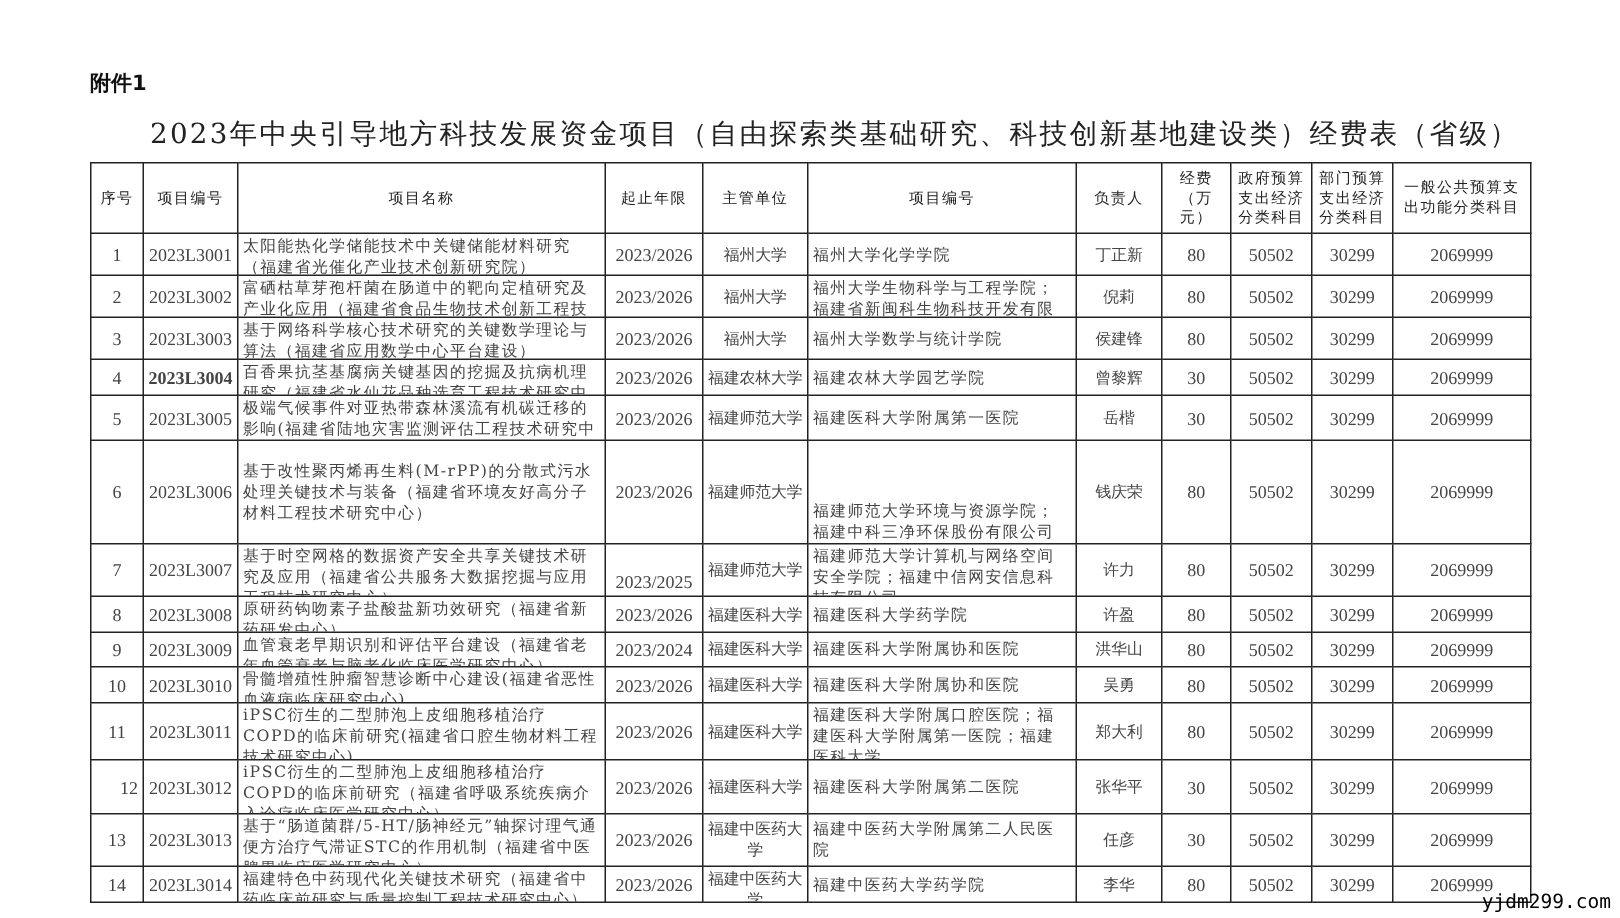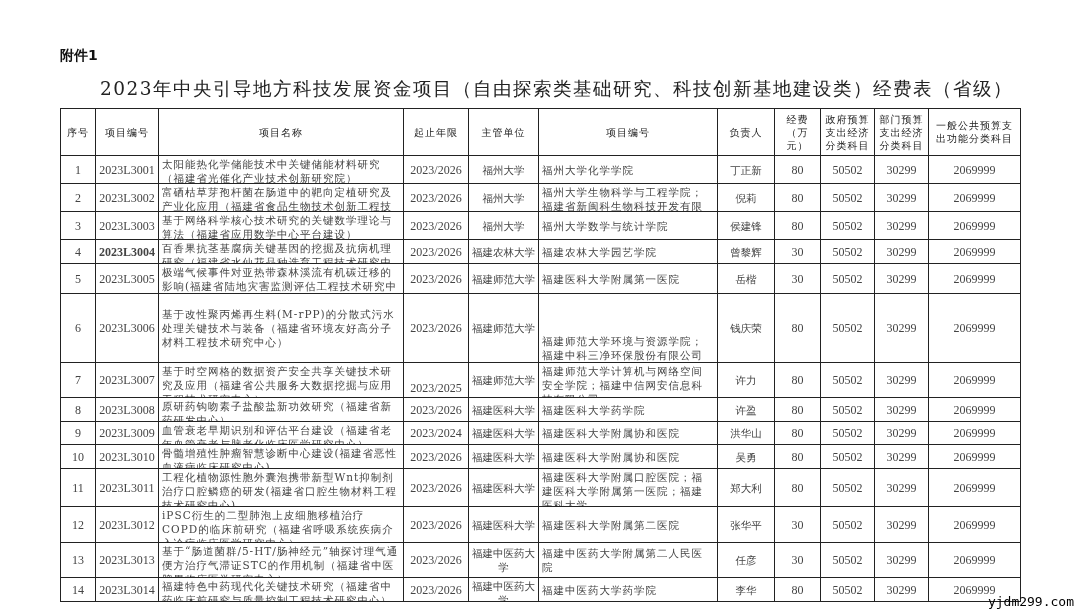--- a/index.html
+++ b/index.html
@@ -409,21 +409,21 @@
         </td>
       </tr>
       <tr style="height: 38px;">
         <td class="c num">
           <div class="clip" style="max-height: 36px;">11</div>
         </td>
         <td class="c num">
           <div class="clip" style="max-height: 36px;">2023L3011</div>
         </td>
         <td class="l">
-          <div class="clip" style="max-height: 36px;">工程化植物源性胞外囊泡携带新型Wnt抑制剂治疗口腔鳞癌的研发(福建省口腔生物材料工程技术研究中心)</div>
+          <div class="clip" style="max-height: 36px;">iPSC衍生的二型肺泡上皮细胞移植治疗COPD的临床前研究(福建省口腔生物材料工程技术研究中心)</div>
         </td>
         <td class="c num">
           <div class="clip" style="max-height: 36px;">2023/2026</div>
         </td>
         <td class="c">
           <div class="clip" style="max-height: 36px;">福建医科大学</div>
         </td>
         <td class="l">
           <div class="clip" style="max-height: 36px;">福建医科大学附属口腔医院；福建医科大学附属第一医院；福建医科大学</div>
         </td>
@@ -438,21 +438,21 @@
         </td>
         <td class="c num">
           <div class="clip" style="max-height: 36px;">30299</div>
         </td>
         <td class="c num">
           <div class="clip" style="max-height: 36px;">2069999</div>
         </td>
       </tr>
       <tr style="height: 36px;">
         <td class="c num">
-          <div class="clip" style="max-height: 34px;">12</div>
+          <div class="clip" style="max-height: 34px; text-align: right;">12</div>
         </td>
         <td class="c num">
           <div class="clip" style="max-height: 34px;">2023L3012</div>
         </td>
         <td class="l">
           <div class="clip" style="max-height: 34px;">iPSC衍生的二型肺泡上皮细胞移植治疗COPD的临床前研究（福建省呼吸系统疾病介入诊疗临床医学研究中心）</div>
         </td>
         <td class="c num">
           <div class="clip" style="max-height: 34px;">2023/2026</div>
         </td>

